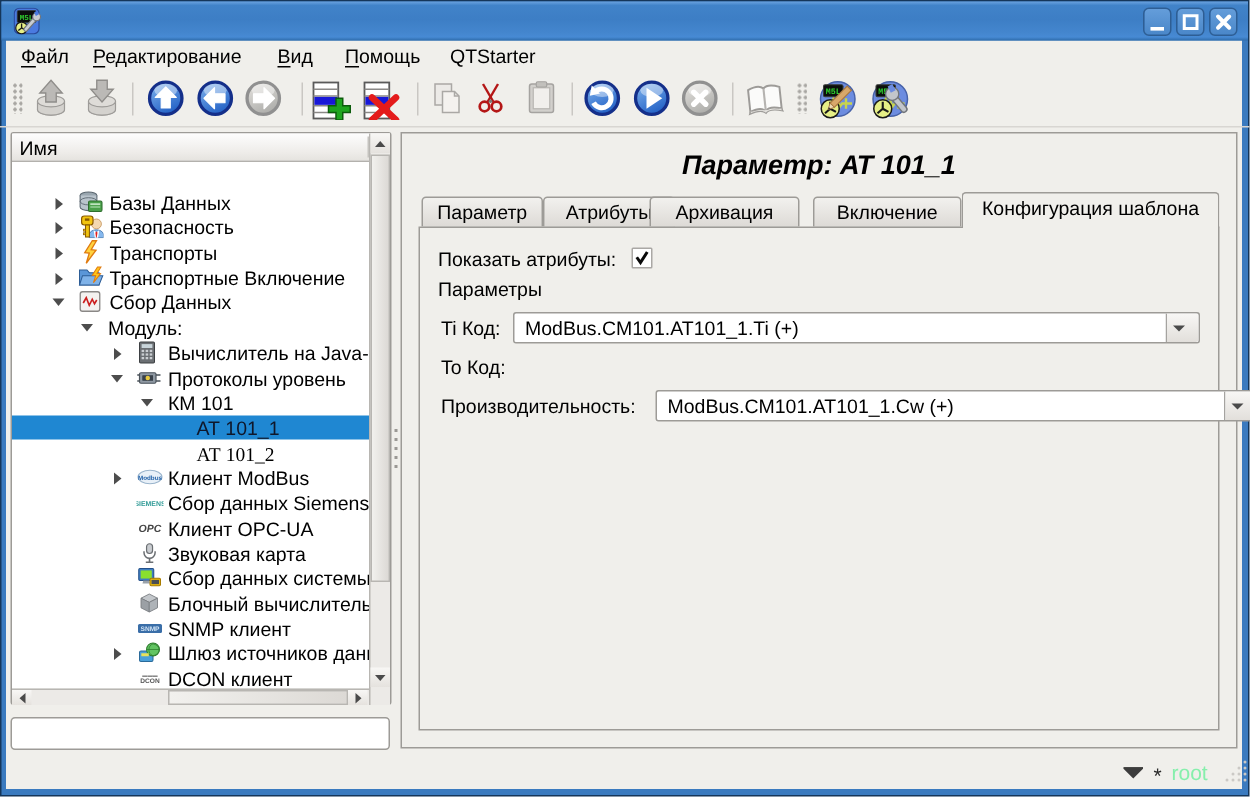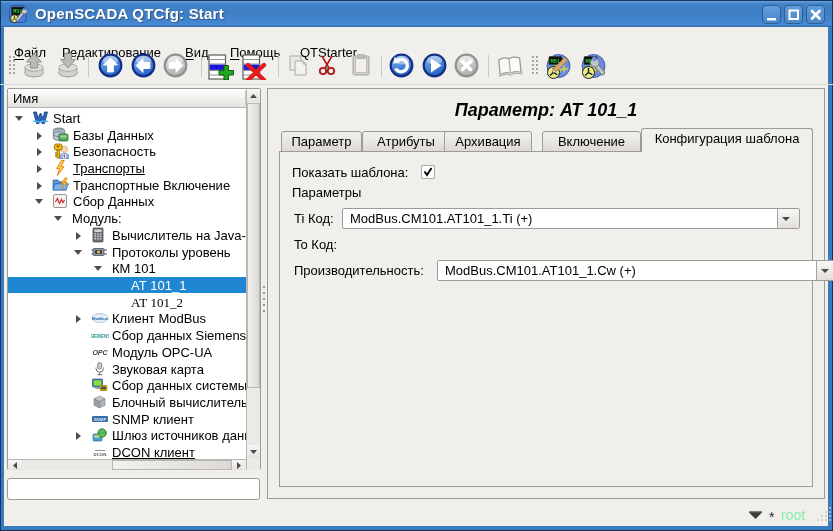--- a/index.html
+++ b/index.html
@@ -10,42 +10,42 @@
 #content { position:absolute; left:4px; top:27px; width:824px; height:499px; background:#f0efeb; }
 #titlebar { position:absolute; left:1px; top:1px; width:831px; height:26px;
   background:linear-gradient(to bottom,#6ba3e0 0%, #4183c9 10%, #3d7ec5 45%, #4486ce 80%, #478ad4 91%, #2e6cab 100%); }
 #titlebar .ttext { position:absolute; left:34px; top:4px; font-size:15px; font-weight:bold; color:#fff; text-shadow:1px 1px 1px rgba(40,40,60,0.5); letter-spacing:0.2px; }
 .winbtn { position:absolute; top:4px; width:19px; height:19px; border-radius:4px;
   background:linear-gradient(to bottom,#649dda 0%, #4a87c9 100%);
   border:1px solid #2e5e94; }
 .winbtn svg { position:absolute; left:-1px; top:-1px; }
 #btnmin { left:761px; } #btnmax { left:783px; } #btnclose { left:805px; }
 #menubar { position:absolute; left:3px; top:27px; width:827px; height:21px; }
-#menubar span { position:absolute; top:18px; }
+#menubar span { position:absolute; top:3px; }
 #menubar u { text-decoration:underline; text-underline-offset:2px; }
 #toolbar { position:absolute; left:0px; top:48px; width:833px; height:37px; border-bottom:1px solid #d8d6d2; }
 .tsep { position:absolute; top:7px; width:1px; height:22px; background:#c9c7c3; }
 .handle { position:absolute; top:7px; width:7px; height:21px;
   background-image:radial-gradient(circle, #a8a6a2 1px, transparent 1.3px);
   background-size:4px 4px; }
 .ticon { position:absolute; top:4px; width:28px; height:28px; }
 #tree { position:absolute; left:7px; top:88px; width:254px; height:382px; background:#fff; border:1px solid #9d9b97; border-radius:2px; }
 #treehead { position:absolute; left:0; top:0; width:252px; height:19px;
   background:linear-gradient(to bottom,#fdfdfd,#eeece9 70%,#e5e3df);
   border-bottom:1px solid #b3b1ad; }
 #treehead .htext { position:absolute; left:5px; top:2px; }
 #treehead .hdiv { position:absolute; left:237px; top:2px; width:1px; height:14px; background:#c5c3bf; }
 #viewport { position:absolute; left:0; top:20px; width:238px; height:350px; overflow:hidden; background:#fff; }
 .trow { position:absolute; left:0; height:16px; width:238px; white-space:nowrap; overflow:hidden; }
 .trow .arrow { position:absolute; top:4px; }
 .trow .ticn { position:absolute; top:0px; }
 .trow .ticn svg { vertical-align:top; }
 .trow .txt { position:absolute; top:1px; }
 .trow.sel { background:#1f87d2; }
-.trow.sel .txt { color:#ffffff; }
+.trow.sel .txt { color:#0f172a; }
 #vscroll { position:absolute; left:238px; top:0; width:14px; height:381px; background:#eceae7; border-left:1px solid #b8b6b2; }
 #hscroll { position:absolute; left:0; top:370px; width:238px; height:11px; background:#eceae7; border-top:1px solid #b8b6b2; }
 .sbtn { position:absolute; background:linear-gradient(to bottom,#f8f7f5,#e5e2de); }
 .sthumb { position:absolute; background:linear-gradient(to right,#f2f1ee,#dcd9d5); }
 .sarr { position:absolute; }
 #filter { position:absolute; left:7px; top:478px; width:253px; height:22px; background:#fff; border:1px solid #9d9b97; border-radius:3px; }
 #rpanel { position:absolute; left:267px; top:88px; width:558px; height:411px; border:1px solid #9d9b97; background:#f0efeb; }
 #rtitle { position:absolute; left:0; top:11px; width:556px; text-align:center; font-size:18px; font-weight:bold; font-style:italic; }
 .tab { position:absolute; top:42px; height:21px; background:linear-gradient(to bottom,#f2f1ee,#dddad6); border:1px solid #9d9b97; border-radius:3px 3px 0 0; text-align:center; padding-top:2px; z-index:1; }
 .tab.active { top:39px; height:24px; background:#f0efeb; border-bottom:none; z-index:3; }
@@ -70,21 +70,20 @@
     <rect x="2.5" y="2" width="12.5" height="8" rx="0.8" fill="#0d0f0d" stroke="#3a3d3a" stroke-width="0.5"></rect>
     <text x="8.7" y="8.3" font-size="5" font-weight="bold" fill="#2fd02f" text-anchor="middle" font-family="Liberation Mono">M5L</text>
     <circle cx="5.4" cy="13.6" r="3.9" fill="#e6ef86" stroke="#1a1a1a" stroke-width="0.8"></circle>
     <path d="M5.4 13.6 L5.4 10.6 M5.4 13.6 L7.8 15 M5.4 13.6 L3.2 15.4" stroke="#1a1a1a" stroke-width="0.9"></path>
     <path d="M8.2 14.6 L14.8 7" stroke="#70747a" stroke-width="3.4" stroke-linecap="round"></path>
     <path d="M8.2 14.6 L14.8 7" stroke="#c9cdd2" stroke-width="1.8" stroke-linecap="round"></path>
     <circle cx="15.4" cy="6.2" r="2.6" fill="#c9cdd2" stroke="#70747a" stroke-width="0.7"></circle>
     <rect x="14.2" y="2.6" width="2.4" height="2.6" transform="rotate(-25 15.4 3.9)" fill="#4a7ae0"></rect>
   </svg>
 
-  <span class="ttext">OpenSCADA QTCfg: Start</span>
   <div class="winbtn" id="btnmin">
         <svg width="21" height="21">
           <rect x="5" y="13" width="9" height="2.4" fill="#fff"></rect>
         </svg>
       </div>
   <div class="winbtn" id="btnmax">
         <svg width="21" height="21">
           <rect x="5.5" y="5.5" width="8.5" height="8.5" fill="none" stroke="#fff" stroke-width="2"></rect>
         </svg>
       </div>
@@ -251,30 +250,20 @@
           <circle cx="14.8" cy="10.6" r="4.4" fill="#c2c6cb" stroke="#70747a" stroke-width="0.9"></circle>
           <rect x="12.6" y="4.6" width="3.6" height="4.6" transform="rotate(-28 14.4 6.9)" fill="#6c8ce0"></rect>
         </svg></span>
 </div>
 <div id="tree">
   <div id="treehead">
         <span class="htext">Имя</span>
         <span class="hdiv"></span>
       </div>
   <div id="viewport">
-<div class="trow" style="top:1px">
-          <svg class="arrow" style="left:6px" width="10" height="9">
-            <path d="M1 2 L9 2 L5 7 Z" fill="#4d4d4d"></path>
-          </svg>
-          <span class="ticn" style="left:24px"><svg width="17" height="16" viewBox="0 0 17 16">
-              <path d="M1.5 2 L4.5 2 L6 8.5 L8 3.5 L9 3.5 L11 8.5 L12.5 2 L15.5 2 L12.5 13.5 L10 13.5 L8.5 9.5 L7 13.5 L4.5 13.5 Z" fill="#2e66c0" stroke="#173a7a" stroke-width="0.8"></path>
-              <path d="M1 11.5 C4 10, 6 13, 9 11.5 C11.5 10.3, 13.5 12.3, 16 11" fill="none" stroke="#4ab8e8" stroke-width="1.4"></path>
-            </svg></span>
-          <span class="txt" style="left:45px;">Start</span>
-        </div>
 <div class="trow" style="top:34px">
           <svg class="arrow" style="left:27px" width="9" height="10">
             <path d="M2 1 L7 5 L2 9 Z" fill="#4d4d4d"></path>
           </svg>
           <span class="ticn" style="left:44px"><svg width="17" height="16" viewBox="0 0 17 16">
               <circle cx="12.3" cy="6.3" r="3.3" fill="#f4d8b0" stroke="#c89a64" stroke-width="0.6"></circle>
               <path d="M7.5 15.5 L7.5 13 A5 4 0 0 1 17 13 L17 15.5 Z" fill="#85b8ee" stroke="#4a7ab0" stroke-width="0.6"></path>
               <path d="M10.4 10.3 L12.3 12 L14.2 10.3 L13.4 15.5 L11.2 15.5 Z" fill="#fff"></path>
               <path d="M12.3 11.2 L13 12.2 L12.5 15.3 L12 15.3 L11.6 12.2 Z" fill="#e02020"></path>
               <path d="M4.2 1 L8.2 1 A1.8 1.8 0 0 1 10 2.8 L10 5.2 A1.8 1.8 0 0 1 8.2 7 L4.2 7 A1.8 1.8 0 0 1 2.4 5.2 L2.4 2.8 A1.8 1.8 0 0 1 4.2 1 Z" fill="#f2c40f" stroke="#8a5a00" stroke-width="0.8"></path>
@@ -299,21 +288,21 @@
             </svg></span>
           <span class="txt" style="left:65px;">Базы Данных</span>
         </div>
 <div class="trow" style="top:51px">
           <svg class="arrow" style="left:27px" width="9" height="10">
             <path d="M2 1 L7 5 L2 9 Z" fill="#4d4d4d"></path>
           </svg>
           <span class="ticn" style="left:44px"><svg width="17" height="16" viewBox="0 0 17 16">
               <path d="M9.5 0.5 L4.5 8.5 L7.5 8.8 L5.5 15.5 L12 6.8 L8.8 6.4 L12.3 0.5 Z" fill="#ffd23e" stroke="#e07b10" stroke-width="0.9"></path>
             </svg></span>
-          <span class="txt" style="left:65px;text-decoration:underline;">Транспорты</span>
+          <span class="txt" style="left:65px;">Транспорты</span>
         </div>
 <div class="trow" style="top:68px">
           <svg class="arrow" style="left:27px" width="9" height="10">
             <path d="M2 1 L7 5 L2 9 Z" fill="#4d4d4d"></path>
           </svg>
           <span class="ticn" style="left:44px"><svg width="18" height="16" viewBox="0 0 18 16">
               <path d="M1 3 L6 3 L7.5 4.8 L14 4.8 L14 13 L1 13 Z" fill="#5a96d8" stroke="#2d5d96" stroke-width="0.7"></path>
               <path d="M3 6.8 L16.5 6.8 L14 13 L1 13 Z" fill="#7fb2e8" stroke="#2d5d96" stroke-width="0.7"></path>
               <path d="M13 1 L9.5 6.5 L11.8 6.7 L10.3 11.5 L15 5.4 L12.7 5.2 L15.3 1 Z" fill="#ffc519" stroke="#e07b10" stroke-width="0.7"></path>
             </svg></span>
@@ -394,21 +383,21 @@
 <div class="trow" style="top:218px">
           <span class="ticn" style="left:83px"><svg width="18" height="16" viewBox="0 0 18 16">
               <text x="9" y="10.5" font-family="Liberation Sans" font-size="4.6" font-weight="bold" fill="#2f9a96" text-anchor="middle">SIEMENS</text>
             </svg></span>
           <span class="txt" style="left:104px;">Сбор данных Siemens</span>
         </div>
 <div class="trow" style="top:235px">
           <span class="ticn" style="left:83px"><svg width="18" height="16" viewBox="0 0 18 16">
               <text x="9" y="10.5" font-family="Liberation Sans" font-size="7" font-weight="bold" font-style="italic" fill="#444" text-anchor="middle">OPC</text>
             </svg></span>
-          <span class="txt" style="left:104px;">Модуль OPC-UA</span>
+          <span class="txt" style="left:104px;">Клиент OPC-UA</span>
         </div>
 <div class="trow" style="top:252px">
           <span class="ticn" style="left:83px"><svg width="17" height="16" viewBox="0 0 17 16">
               <rect x="6.7" y="1.5" width="4" height="6.5" rx="2" fill="#c9ccd0" stroke="#6a6e72" stroke-width="0.8"></rect>
               <path d="M5 6.5 L5 7.5 A3.7 3.7 0 0 0 12.4 7.5 L12.4 6.5" fill="none" stroke="#6a6e72" stroke-width="1"></path>
               <path d="M8.7 11.2 L8.7 13.5 M6.2 13.8 L11.2 13.8" stroke="#6a6e72" stroke-width="1.1"></path>
             </svg></span>
           <span class="txt" style="left:104px;">Звуковая карта</span>
         </div>
 <div class="trow" style="top:268px">
@@ -446,21 +435,21 @@
               <path d="M11 2.2 A4.3 4.3 0 0 0 11 10.2 M7 6 L15.2 6 M11 2.2 A6.5 4.3 0 0 1 11 10.2" fill="none" stroke="#2e7e2e" stroke-width="0.5"></path>
               <rect x="3.2" y="8.5" width="5" height="2" fill="#e8e25a"></rect>
             </svg></span>
           <span class="txt" style="left:104px;">Шлюз источников данных</span>
         </div>
 <div class="trow" style="top:335px">
           <span class="ticn" style="left:83px"><svg width="18" height="16" viewBox="0 0 18 16">
               <text x="9" y="7" font-family="Liberation Sans" font-size="3.4" fill="#888" text-anchor="middle">▬▬▬</text>
               <text x="9" y="11.5" font-family="Liberation Sans" font-size="4.4" font-weight="bold" fill="#555" text-anchor="middle">DCON</text>
             </svg></span>
-          <span class="txt" style="left:104px;text-decoration:underline;">DCON клиент</span>
+          <span class="txt" style="left:104px;">DCON клиент</span>
         </div>
   </div>
   <div id="vscroll">
     <div class="sbtn" style="left:0;top:0;width:13px;height:13px"></div>
     <svg class="sarr" style="left:3px;top:4px" width="8" height="6">
           <path d="M0 5 L7 5 L3.5 1 Z" fill="#4a4a4a"></path>
         </svg>
     <div class="sthumb" style="left:0px;top:14px;width:13px;height:285px;border:1px solid #b8b6b2;"></div>
     <div class="sbtn" style="left:0;top:356px;width:13px;height:13px"></div>
     <svg class="sarr" style="left:3px;top:360px" width="8" height="6">
@@ -478,25 +467,25 @@
           <path d="M1 0 L1 7 L5 3.5 Z" fill="#4a4a4a"></path>
         </svg>
   </div>
 </div>
 <div id="filter"></div>
 <div style="position:absolute;left:263px;top:284px;width:2px;height:30px;background-image:radial-gradient(circle,#9a9894 1px,transparent 1.2px);background-size:2px 6px;"></div>
 <div id="rpanel">
   <div id="rtitle">Параметр: АТ 101_1</div>
   <div class="tab" style="left:13px; width:81px;">Параметр</div>
   <div class="tab" style="left:94px; width:88px;">Атрибуты</div>
-  <div class="tab" style="left:176px; width:88px;">Архивация</div>
+  <div class="tab" style="left:165px; width:100px;">Архивация</div>
   <div class="tab" style="left:274px; width:99px;">Включение</div>
   <div class="tab active" style="left:373px; width:172px;">Конфигурация шаблона</div>
   <div id="pane">
-    <span class="lbl" style="left:12px; top:13px;">Показать шаблона:</span>
+    <span class="lbl" style="left:12px; top:13px;">Показать атрибуты:</span>
     <div class="checkbox" style="left:141px; top:13px;"><svg width="12" height="12">
             <path d="M2.5 5.5 L5 9 L9.5 2" fill="none" stroke="#0a0a0a" stroke-width="2"></path>
           </svg></div>
     <span class="lbl" style="left:12px; top:33px;">Параметры</span>
     <div class="combo" style="left:62px; top:56px; width:458px;">
       <span class="ctext">ModBus.CM101.AT101_1.Ti (+)</span>
       <div class="cbtn"></div>
           <div class="carr"></div>
     </div>
     <span class="lbl" style="left:14px; top:59px;">Ti Код:</span>

